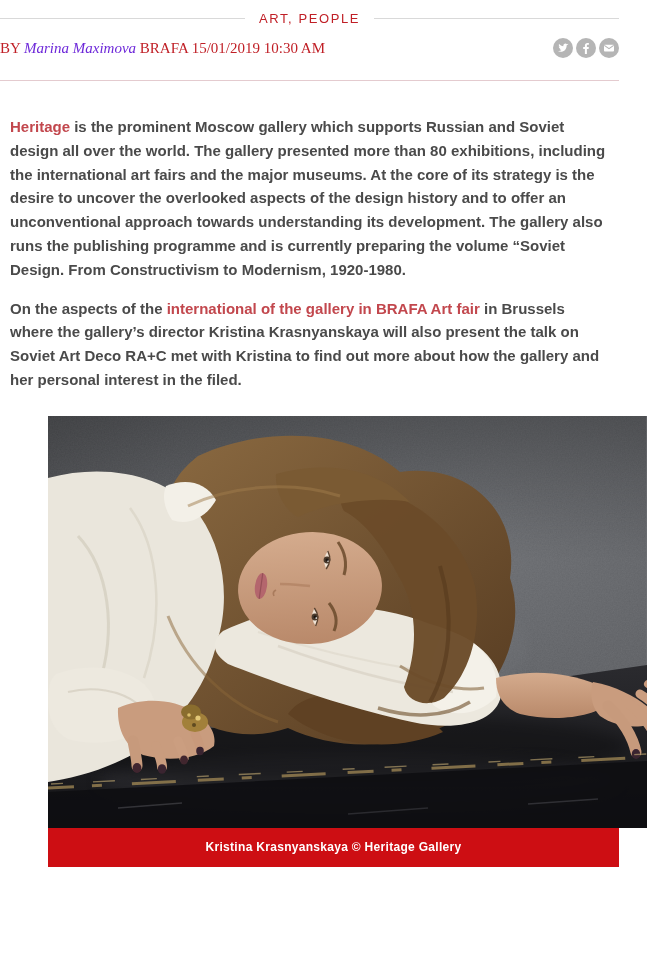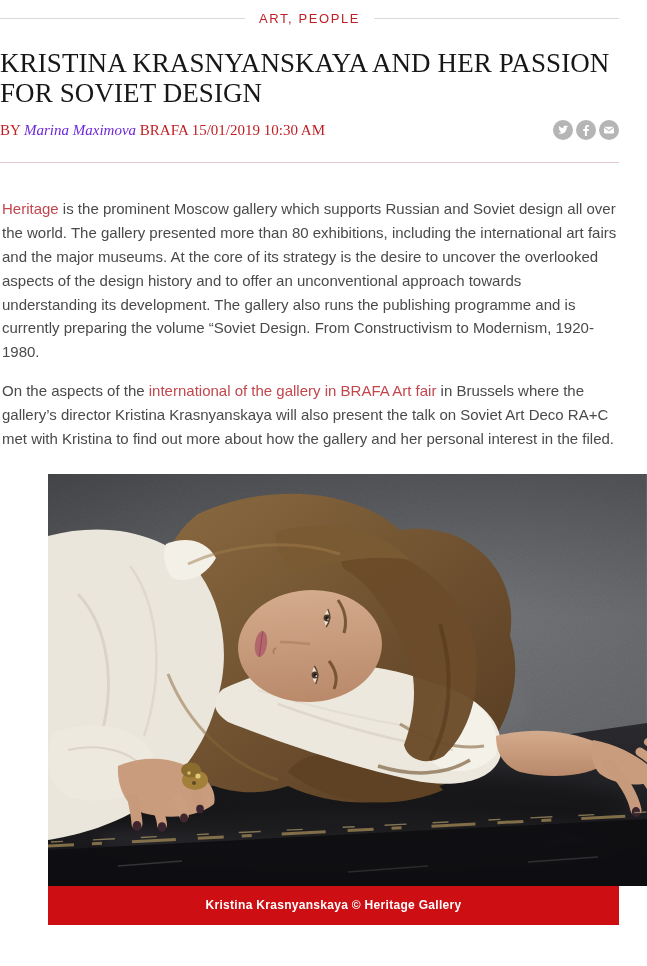--- a/index.html
+++ b/index.html
@@ -63,21 +63,22 @@
     border: none;
     border-top: 1px solid #e4cbcf;
     margin: 22px 0 0 0;
   }
 
   
   .article-body p {
     font-size: 15px;
     line-height: 23.8px;
     color: #4a4a4a;
-    margin: 2px;
+    margin: 10px;
+    font-weight: bold;
   }
   .article-body p.p1 { margin-top: 34px; }
   .article-body p.p2 { margin-top: 15px; }
   .article-body a.inline-link { color: #c2474d; text-decoration: none; }
 
   
   .photo-block { margin-top: 24px; }
   .photo-block svg.photo { display: block; width: 619px; height: 412px; }
   .photo-caption {
     background: #cd0e13;
@@ -94,21 +95,20 @@
 
 <div class="page">
   <div class="content">
 
     <div class="category-row">
       <div class="rule"></div>
       <a href="#" class="category-label">ART, PEOPLE</a>
       <div class="rule"></div>
     </div>
 
-    <h1 class="article-title">KRISTINA KRASNYANSKAYA AND HER PASSION FOR SOVIET DESIGN</h1>
 
     <div class="byline-row">
       <div class="byline">
         <span>BY</span>
         <a href="#" class="author">Marina Maximova</a>
         <span>BRAFA</span>
         <span>15/01/2019 10:30 AM</span>
       </div>
       <div class="share">
         <a href="#" title="">

